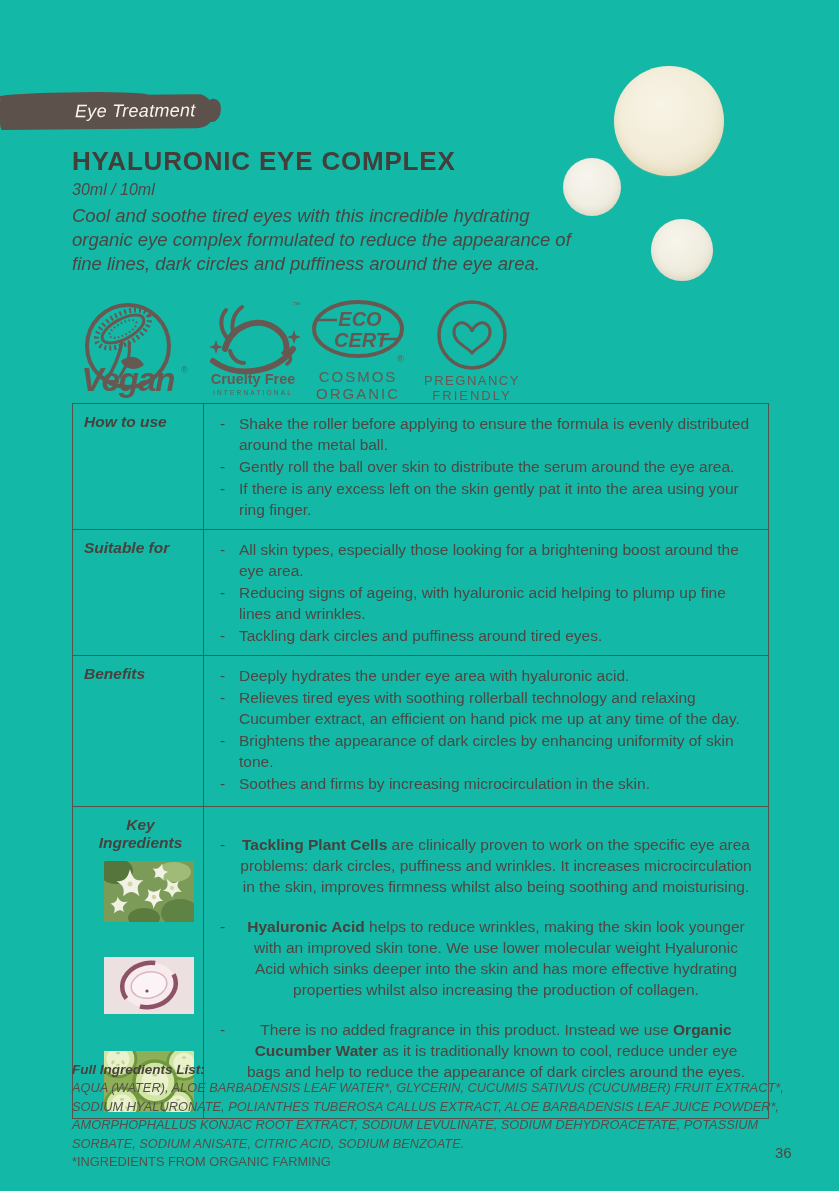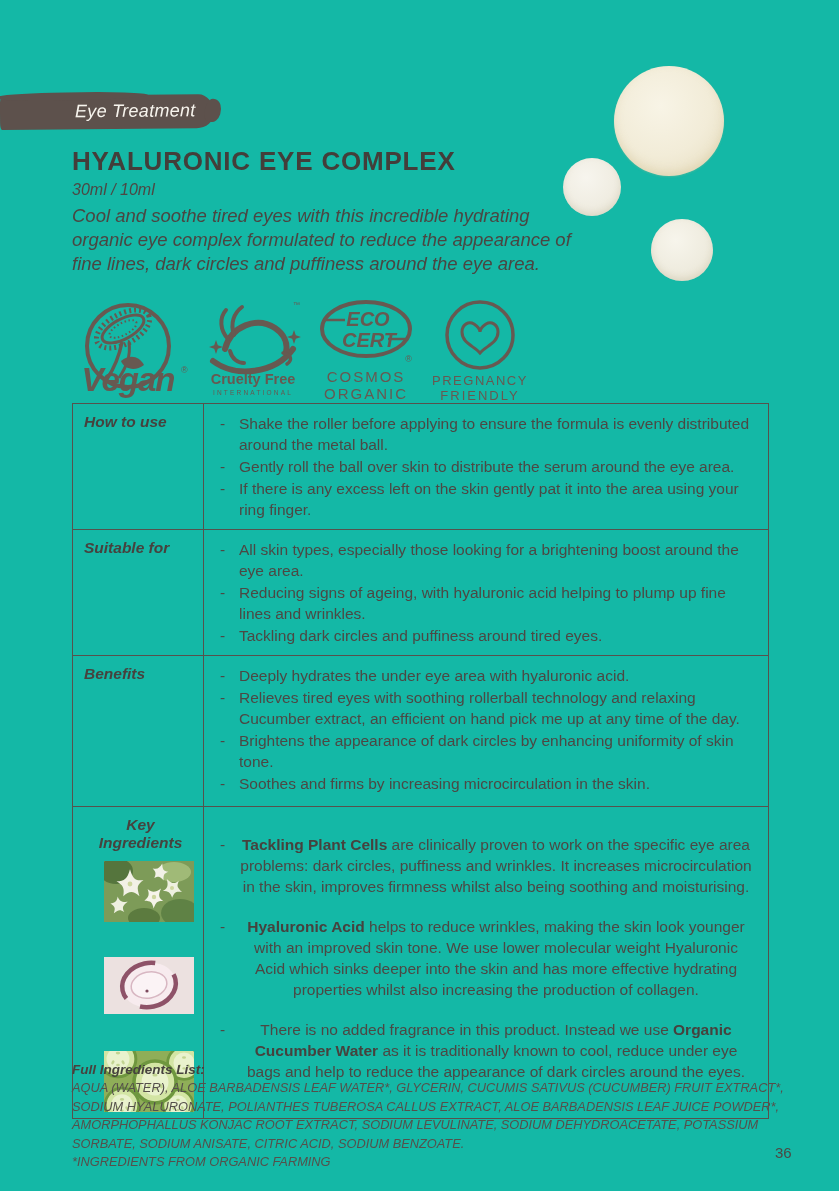--- a/index.html
+++ b/index.html
@@ -59,21 +59,21 @@
   ul.bullets.rich li{margin-bottom:19px;}
   ul.bullets.rich{margin-top:19px;}
   .bold{font-weight:700;color:#46423e;}
   .thumb{display:block;margin:0 0 0 20px;}
   .thumb.t1{margin-top:9px;} .thumb.t2{margin-top:35px;} .thumb.t3{margin-top:37px;}
 
   
   .footer{position:absolute;left:72px;top:1062px;width:714px;}
   .ing-label{font-weight:700;font-style:italic;font-size:13.5px;color:#46423e;}
   .ing-text{font-style:italic;font-size:12.8px;line-height:18.5px;color:#55504b;margin-top:2px;}
-  .ing-note{font-style:italic;font-size:12.8px;line-height:18.5px;color:#55504b;}
+  .ing-note{font-size:12.8px;line-height:18.5px;color:#55504b;}
   .page-num{position:absolute;left:775px;top:1144px;font-size:15px;color:#4c4844;}
 </style>
 </head>
 <body>
 
 <div class="page">
 
   <span class="bubble b1"></span>
   <span class="bubble b2"></span>
   <span class="bubble b3"></span>
@@ -113,21 +113,21 @@
         <path class="stroke" d="M27,52 C29,60 35,64 41,64" stroke-width="4" stroke-linecap="round"></path>
         <path class="stroke" d="M80,54 C88,55 90,61 84,65" stroke-width="3.5" stroke-linecap="round"></path>
         <path class="fill" d="M13,41 L14.8,46.2 L20,48 L14.8,49.8 L13,55 L11.2,49.8 L6,48 L11.2,46.2 Z"></path>
         <path class="fill" d="M91,31 L92.8,36.2 L98,38 L92.8,39.8 L91,45 L89.2,39.8 L84,38 L89.2,36.2 Z"></path>
         <text x="97" y="8" font-size="7" text-anchor="end">™</text>
         <text x="50" y="85" font-size="14.5" font-weight="bold" text-anchor="middle">Cruelty Free</text>
         <text x="50" y="96" font-size="6.5" letter-spacing="2.2" text-anchor="middle">INTERNATIONAL</text>
       </svg>
     </div>
 
-    <div class="logo" style="width:100px;margin-left:13px">
+    <div class="logo" style="width:100px;margin-left:5px">
       <svg width="100" height="104" viewBox="0 0 100 104">
         <ellipse class="stroke" cx="50" cy="30" rx="44" ry="27" stroke-width="4"></ellipse>
         <line class="stroke" x1="9" y1="21" x2="29" y2="21" stroke-width="2.5"></line>
         <line class="stroke" x1="72" y1="40" x2="92" y2="40" stroke-width="2.5"></line>
         <text x="52" y="27" font-size="20" font-weight="bold" font-style="italic" text-anchor="middle">ECO</text>
         <text x="53" y="48" font-size="20" font-weight="bold" font-style="italic" text-anchor="middle">CERT</text>
         <text x="96" y="63" font-size="9" text-anchor="end">®</text>
         <text x="50" y="83" font-size="15" letter-spacing="2" text-anchor="middle">COSMOS</text>
         <text x="50" y="100" font-size="15" letter-spacing="2" text-anchor="middle">ORGANIC</text>
       </svg>

